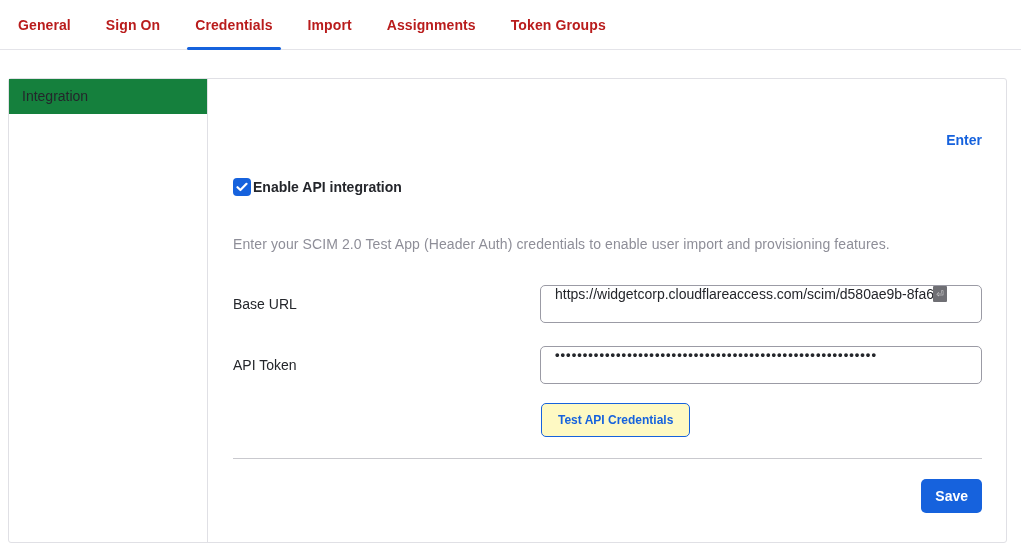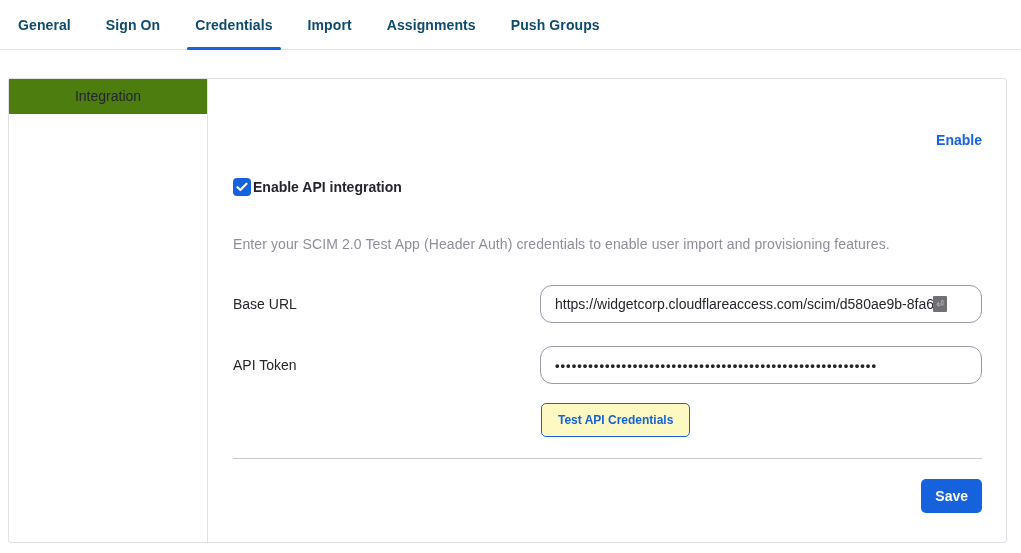--- a/index.html
+++ b/index.html
@@ -10,21 +10,21 @@
     color:#24262b; overflow:hidden;
   }
   
   .tabbar {
     display:flex; align-items:stretch; gap:19px;
     height:50px; padding-left:10px;
     border-bottom:1px solid #e4e4e9;
   }
   .tab {
     position:relative; display:flex; align-items:center;
-    padding:0 8px; font-size:14px; font-weight:700; color:#0c4a6e;
+    padding:0 8px; font-size:14px; font-weight:700; color:#b91c1c;
     cursor:pointer; white-space:nowrap; letter-spacing:.1px;
   }
   .tab.active::after {
     content:""; position:absolute; left:0; right:0; bottom:-1px;
     height:3px; background:#1662dd; border-radius:2px;
   }
   
   .panel {
     position:absolute; left:8px; top:78px; width:999px; height:465px;
     border:1px solid #e0e0e5; border-radius:3px;
@@ -32,21 +32,21 @@
   }
   .sidebar { width:199px; border-right:1px solid #e0e0e5; flex:none; }
   .sidebar-header {
     font-size:14px; font-weight:700; color:#24262b;
     padding:10px 13px 9px 13px;
   }
   .sidebar-item {
     font-size:14px; color:#24262b; padding:9px 13px 10px 13px;
     cursor:pointer;
   }
-  .sidebar-item.selected { background:#4d7c0f;text-align:center; }
+  .sidebar-item.selected { background:#15803d; }
   
   .main { flex:1; padding:0 24px 0 25px; position:relative; }
   .cancel-row { margin-top:52px; text-align:right; }
   .cancel-link {
     font-size:14px; font-weight:700; color:#1662dd;
     text-decoration:none; cursor:pointer;
   }
   .checkbox-row { margin-top:29px; display:flex; align-items:center; gap:2px; }
   .checkbox {
     width:18px; height:18px; border-radius:4px; background:#1662dd;
@@ -55,22 +55,22 @@
   }
   .checkbox svg { display:block; }
   .checkbox-label { font-size:14px; font-weight:700; color:#24262b; }
   .description { margin-top:40px; font-size:14px; color:#8e8e98; letter-spacing:.1px; }
   .field-row {
     margin-top:33px; display:flex; align-items:center; justify-content:space-between;
   }
   .field-row + .field-row { margin-top:23px; }
   .field-label { font-size:14px; color:#24262b; }
   .input {
-    width:442px; height:38px; border:1px solid #9b9ba5; border-radius:12px;
-    background:#fff; display:flex; align-items:center;
+    width:442px; height:38px; border:1px solid #9b9ba5; border-radius:5px;
+    background:#fff; display:flex; align-items:flex-start;
     padding:0 10px 0 14px; font-size:14px; color:#24262b;
     overflow:hidden; white-space:nowrap; cursor:text;
   }
   .input .val { overflow:hidden; white-space:nowrap; flex:0 1 auto; }
   .overflow-marker {
     flex:none; width:14px; height:16px; margin-left:-1px;
     background:#6f6f74; color:#d8d8da; font-size:9px; line-height:16px;
     text-align:center; border-radius:1px;
   }
   .input.token { font-size:13px; letter-spacing:1px; font-weight:700; }
@@ -94,33 +94,33 @@
 <body>
 
 <div class="page">
 
   <nav class="tabbar">
     <div class="tab">General</div>
     <div class="tab">Sign On</div>
     <div class="tab active">Credentials</div>
     <div class="tab">Import</div>
     <div class="tab">Assignments</div>
-    <div class="tab">Push Groups</div>
+    <div class="tab">Token Groups</div>
   </nav>
 
   <div class="panel">
 
     <aside class="sidebar">
       <div class="sidebar-item selected">Integration</div>
     </aside>
 
     <section class="main">
 
       <div class="cancel-row">
-        <a class="cancel-link">Enable</a>
+        <a class="cancel-link">Enter</a>
       </div>
 
       <div class="checkbox-row">
         <span class="checkbox">
           <span>
             <svg width="12" height="10" viewBox="0 0 12 10" fill="none">
               <path d="M1.5 5.2 L4.4 8 L10.5 1.8" stroke="#ffffff" stroke-width="2.2" stroke-linecap="round" stroke-linejoin="round"></path>
             </svg>
           </span>
         </span>

